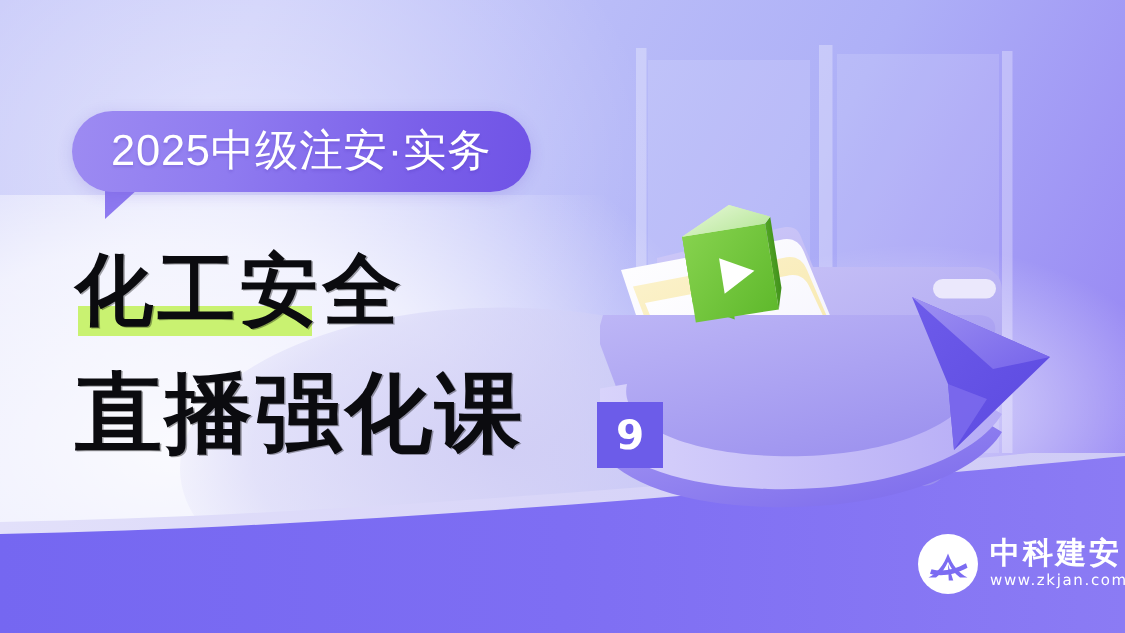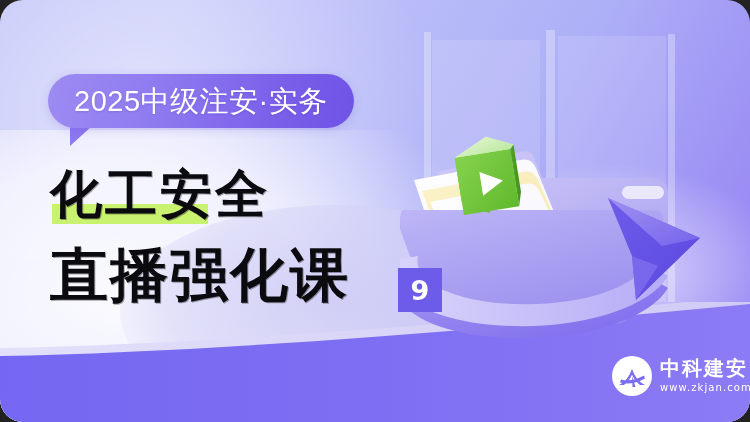--- a/index.html
+++ b/index.html
@@ -3,21 +3,20 @@
 <meta charset="utf-8">
 <style>
   html,body{margin:0;padding:0;background:#222;}
   *{box-sizing:border-box;}
   #banner{
     position:relative;
     width:750px;height:422px;
     overflow:hidden;
     font-family:"Liberation Sans","DejaVu Sans",sans-serif;
     background:linear-gradient(118deg,#c6c8f9 0%,#c9cbfa 18%,#b9bcf8 42%,#aeb0f7 62%,#9a8cf4 88%,#8f7cf3 100%);
-    border-radius:23px;
   }
 
   
   .bg-layer{position:absolute;inset:0;pointer-events:none;}
 
   
   .wash-bl{
     position:absolute;left:-130px;top:130px;width:620px;height:420px;
     background:radial-gradient(ellipse at 40% 40%, rgba(255,255,255,.92) 0%, rgba(255,255,255,.70) 38%, rgba(255,255,255,0) 72%);
   }

